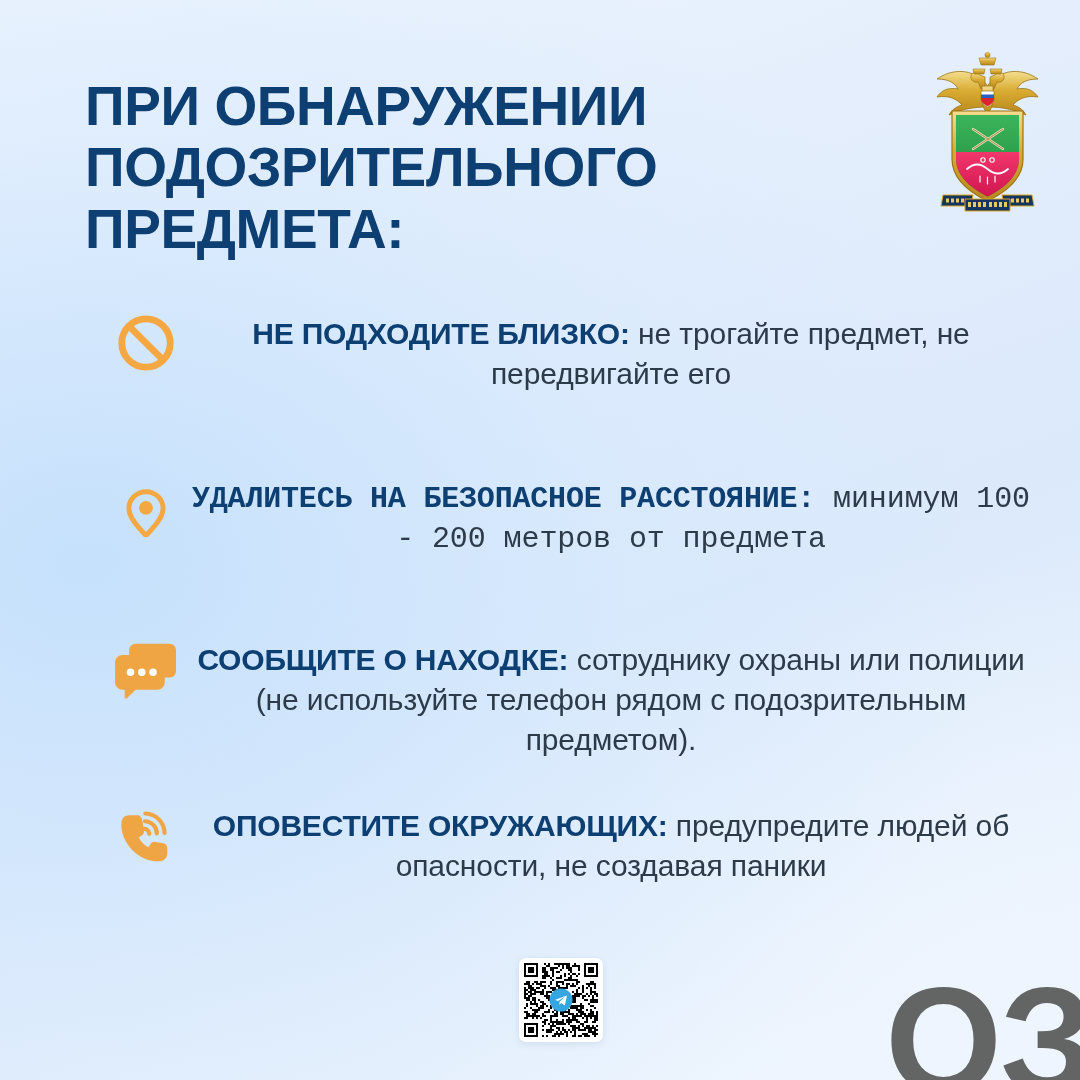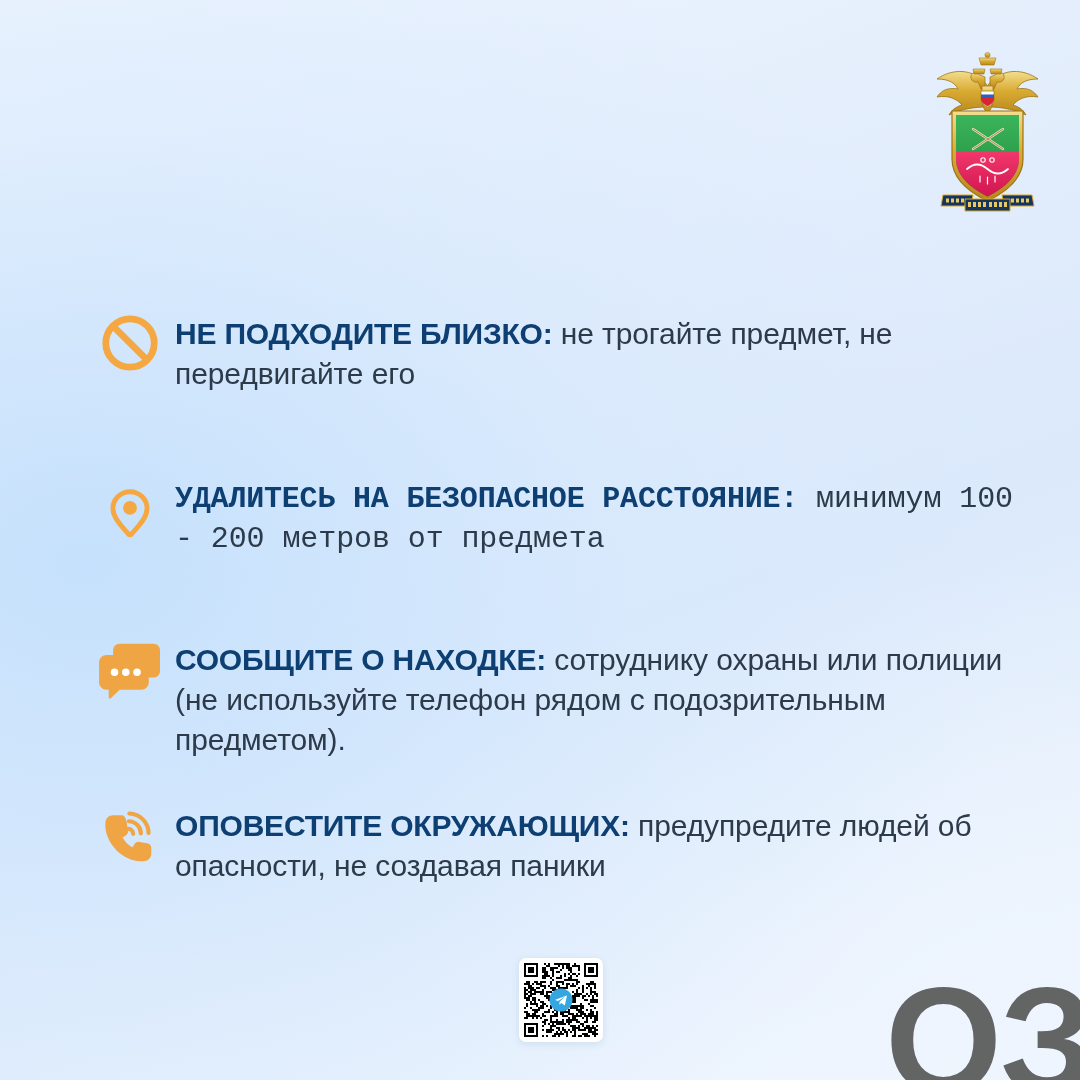--- a/index.html
+++ b/index.html
@@ -69,24 +69,25 @@
 
   
   #list {
     position: absolute;
     left: 0;
     top: 300px;
     width: 1080px;
   }
   .row {
     position: absolute;
-    left: 85px;
+    left: 101px;
     width: 930px;
     display: flex;
     align-items: flex-start;
+    text-align: center;
   }
   .row-1 { top: 10px; }
   .row-2 { top: 176px; font-family: Liberation Mono, monospace; }
   .row-3 { top: 336px; }
   .row-4 { top: 502px; }
 
   .icon-box {
     width: 90px;
     flex: 0 0 90px;
     display: flex;
@@ -146,20 +147,23 @@
     justify-content: center;
   }
 </style>
 </head>
 <body>
 
 <div id="poster">
 
   <div id="watermark">ОЗ</div>
 
+  <div id="title">ПРИ ОБНАРУЖЕНИИ
+ПОДОЗРИТЕЛЬНОГО
+ПРЕДМЕТА:</div>
 
   <div id="emblem">
     <svg viewBox="0 0 125 170" width="125" height="170" aria-hidden="true">
       <defs>
         <linearGradient id="goldg" x1="0" y1="0" x2="0" y2="1">
           <stop offset="0%" stop-color="#f3dd8e"></stop>
           <stop offset="45%" stop-color="#d9ab32"></stop>
           <stop offset="100%" stop-color="#b8871c"></stop>
         </linearGradient>
         <linearGradient id="greeng" x1="0" y1="0" x2="0" y2="1">

